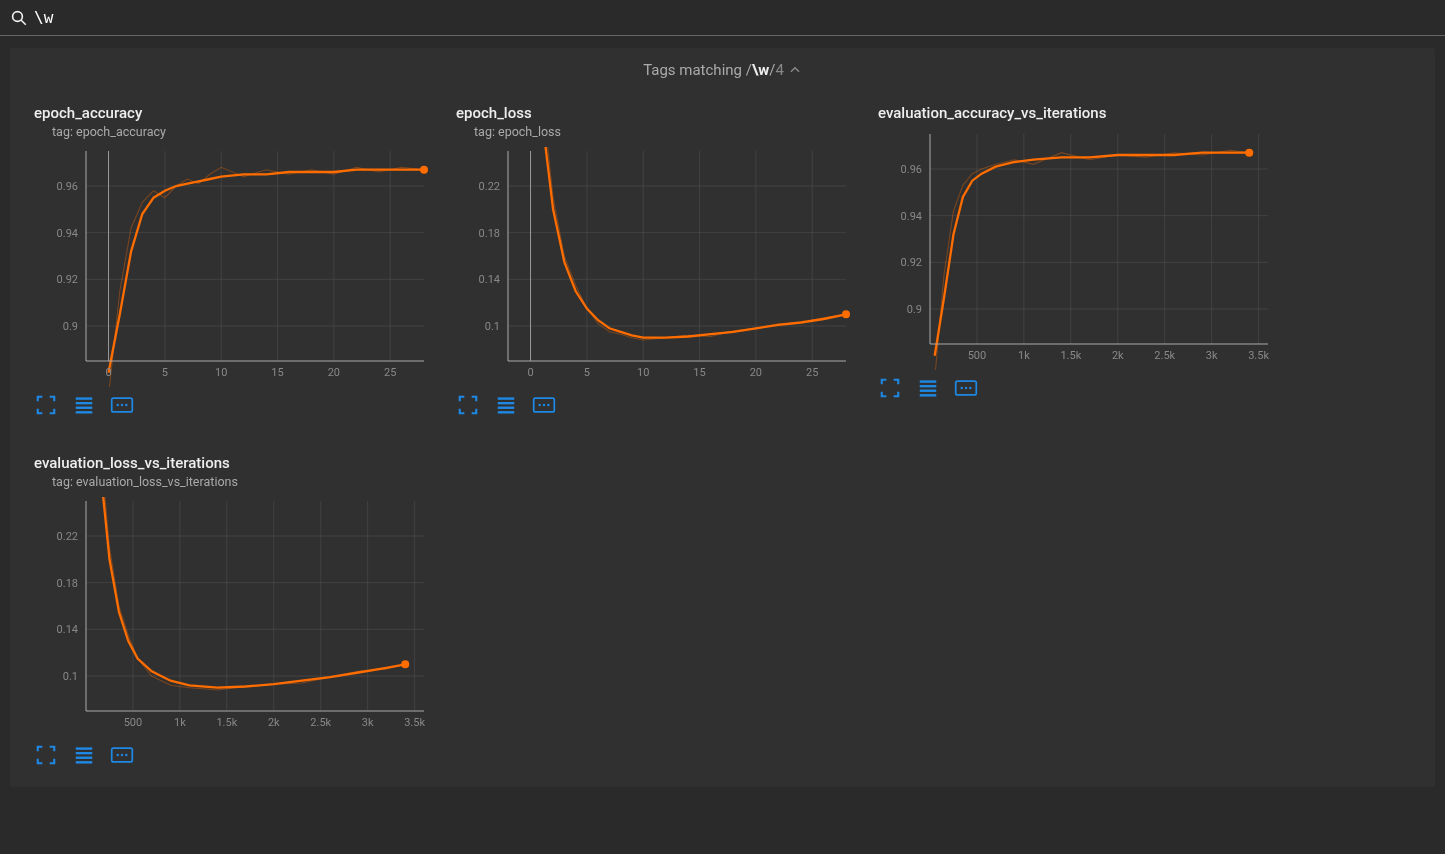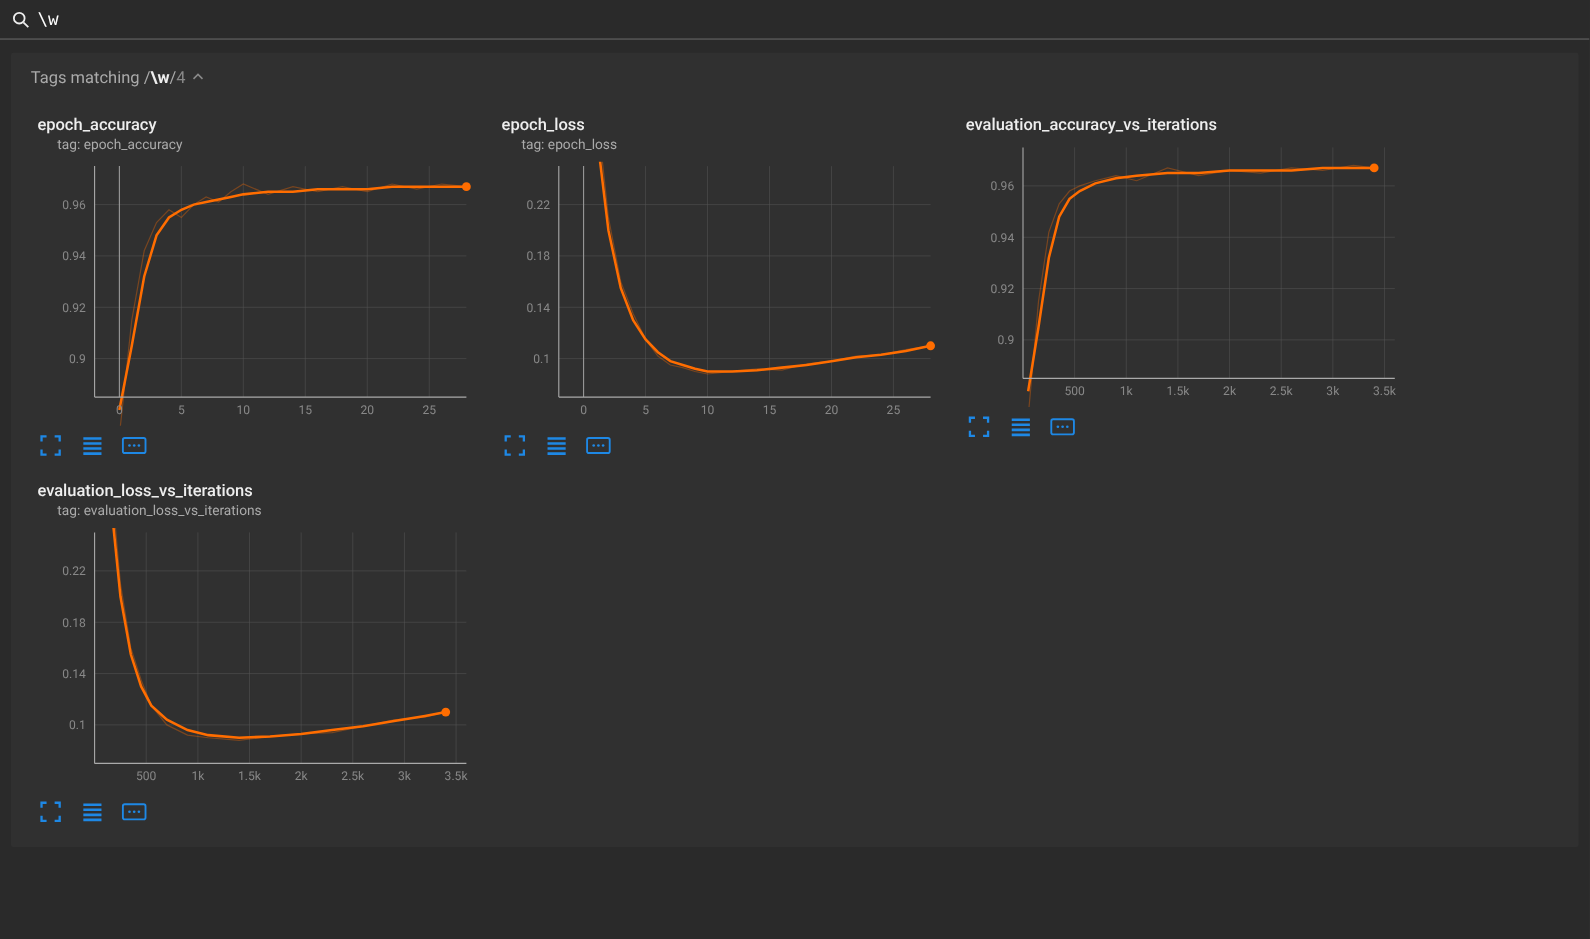--- a/index.html
+++ b/index.html
@@ -37,32 +37,32 @@
   .group {
     margin: 12px 10px 0 10px;
     background: #303030;
     border-radius: 2px;
     padding-bottom: 20px;
   }
   .group-header {
     height: 44px;
     display: flex;
     align-items: center;
-    justify-content: flex-start;
+    justify-content: center;
     padding: 0 18px;
     color: #aaa;
     font-size: 15px;
   }
   .group-header .count { color: #888; display: flex; align-items: center; gap: 4px; }
   .group-header .count svg { display: block; }
 
   .charts {
     display: flex;
     flex-wrap: wrap;
-    gap: 20px 22px;
+    gap: 37px 22px;
     padding: 12px 24px 0 24px;
   }
 
   .card { width: 400px; }
   .card-title { color: #eee; font-size: 15px; font-weight: 500; }
   .card-tag { color: #aaa; font-size: 12.5px; margin-top: 2px; margin-left: 18px; }
 
   .plot {
     margin-top: 8px;
     width: 100%;

